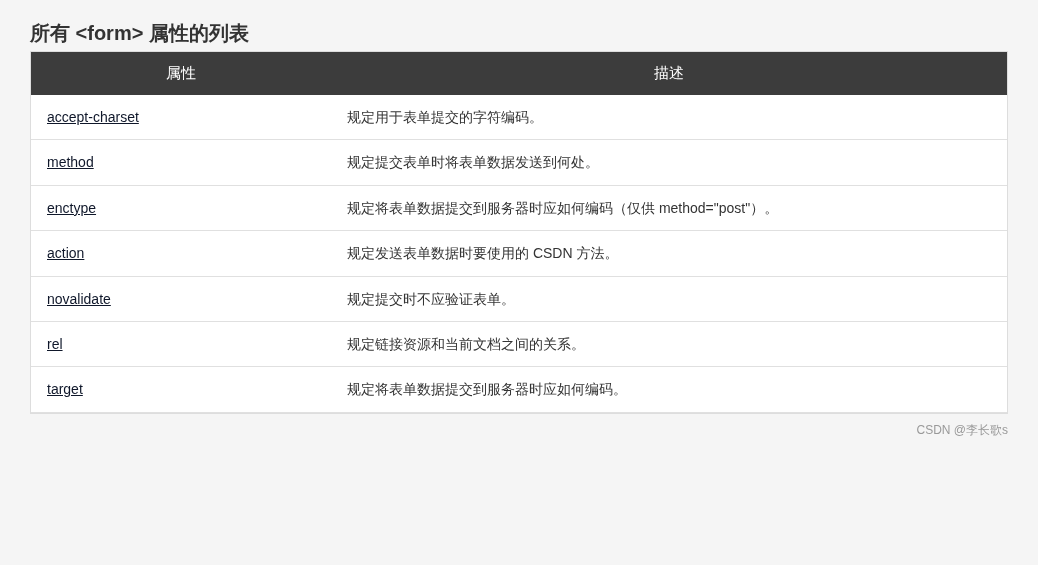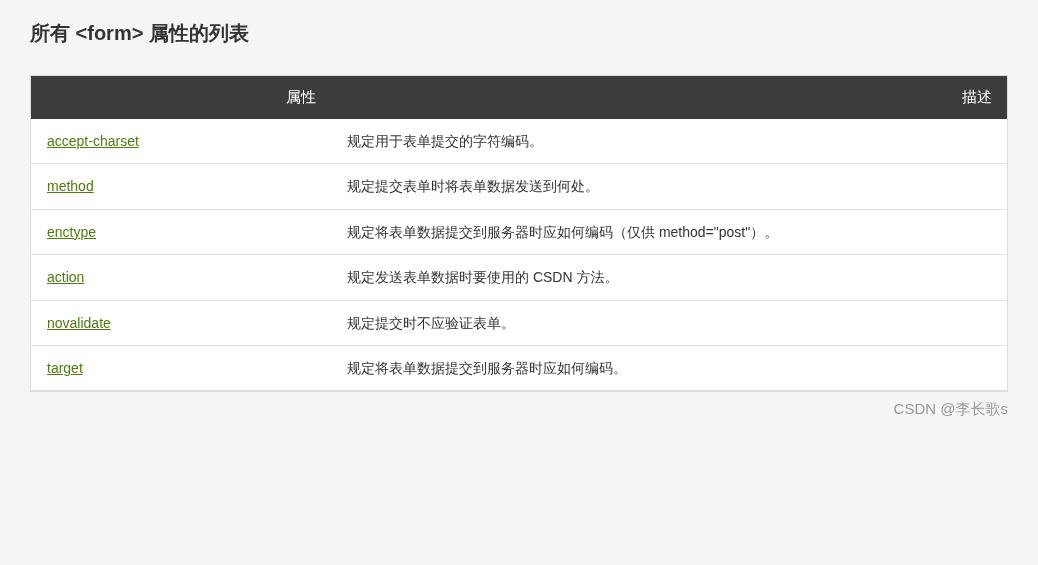--- a/index.html
+++ b/index.html
@@ -14,43 +14,43 @@
       font-size: 14px;
       color: #333;
       width: 1038px;
       min-height: 565px;
       padding: 20px 30px;
     }
 
     .page-title {
       font-size: 20px;
       font-weight: bold;
-      margin-bottom: 28px;
+      margin-bottom: 4px;
       color: #333;
     }
 
     .table-container {
       width: 100%;
       border: 1px solid #ddd;
       border-collapse: collapse;
     }
 
     table {
       width: 100%;
       border-collapse: collapse;
     }
 
     thead tr {
       background-color: #3c3c3c;
       color: #fff;
     }
 
     thead th {
-      padding: 12px 15px;
-      text-align: right;
+      padding: 12px 28px;
+      text-align: center;
       font-weight: normal;
       font-size: 15px;
     }
 
     tbody tr {
       background-color: #fff;
       border-bottom: 1px solid #e0e0e0;
     }
 
     tbody td {
@@ -59,28 +59,28 @@
       font-size: 14px;
       line-height: 1.6;
     }
 
     tbody td:first-child {
       width: 300px;
       color: #c0392b;
     }
 
     tbody td a {
-      color: #4d7c0f;
+      color: #0f172a;
       text-decoration: underline;
     }
 
     .watermark {
       text-align: right;
       color: #999;
-      font-size: 15px;
+      font-size: 12px;
       margin-top: 8px;
     }
   </style>
 </head>
 <body>
 
 <h1 class="page-title">所有 &lt;form&gt; 属性的列表</h1>
 
 <div class="table-container">
   <table>
@@ -105,20 +105,24 @@
         </tr>
         <tr>
           <td><a href="#">action</a></td>
           <td>规定发送表单数据时要使用的 CSDN 方法。</td>
         </tr>
         <tr>
           <td><a href="#">novalidate</a></td>
           <td>规定提交时不应验证表单。</td>
         </tr>
         <tr>
+          <td><a href="#">rel</a></td>
+          <td>规定链接资源和当前文档之间的关系。</td>
+        </tr>
+        <tr>
           <td><a href="#">target</a></td>
           <td>规定将表单数据提交到服务器时应如何编码。</td>
         </tr>
       </tbody>
   </table>
 </div>
 
 <div class="watermark">CSDN @李长歌s</div>
 
 </body></html>

